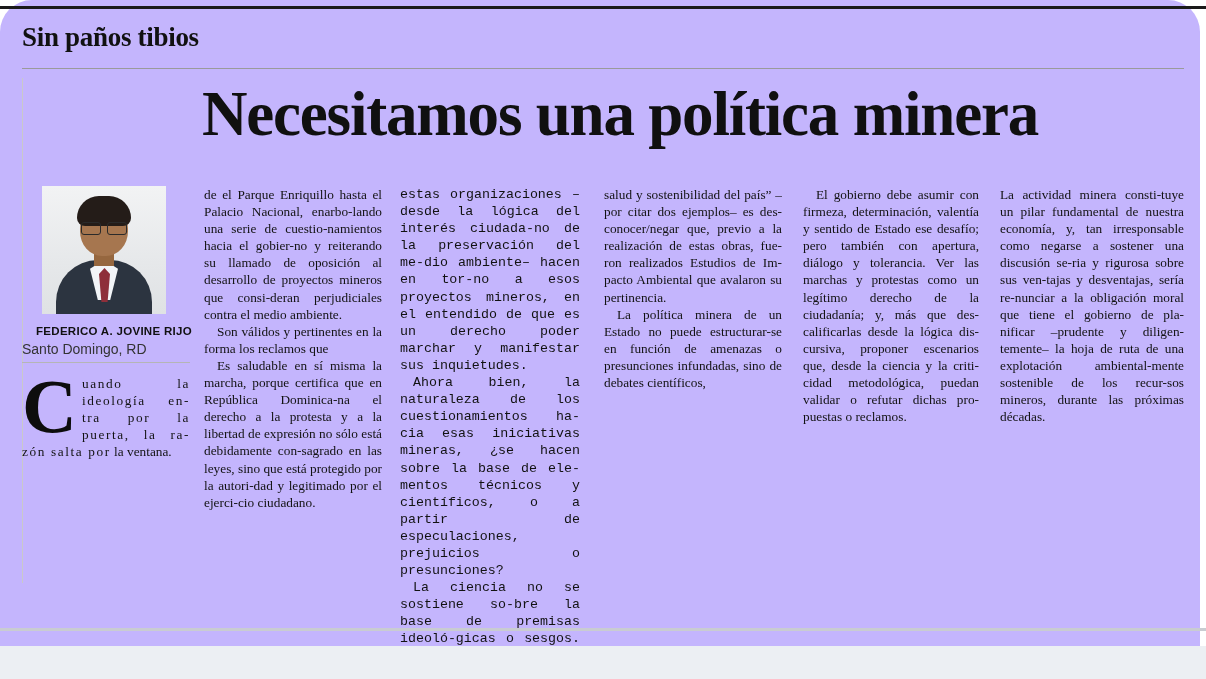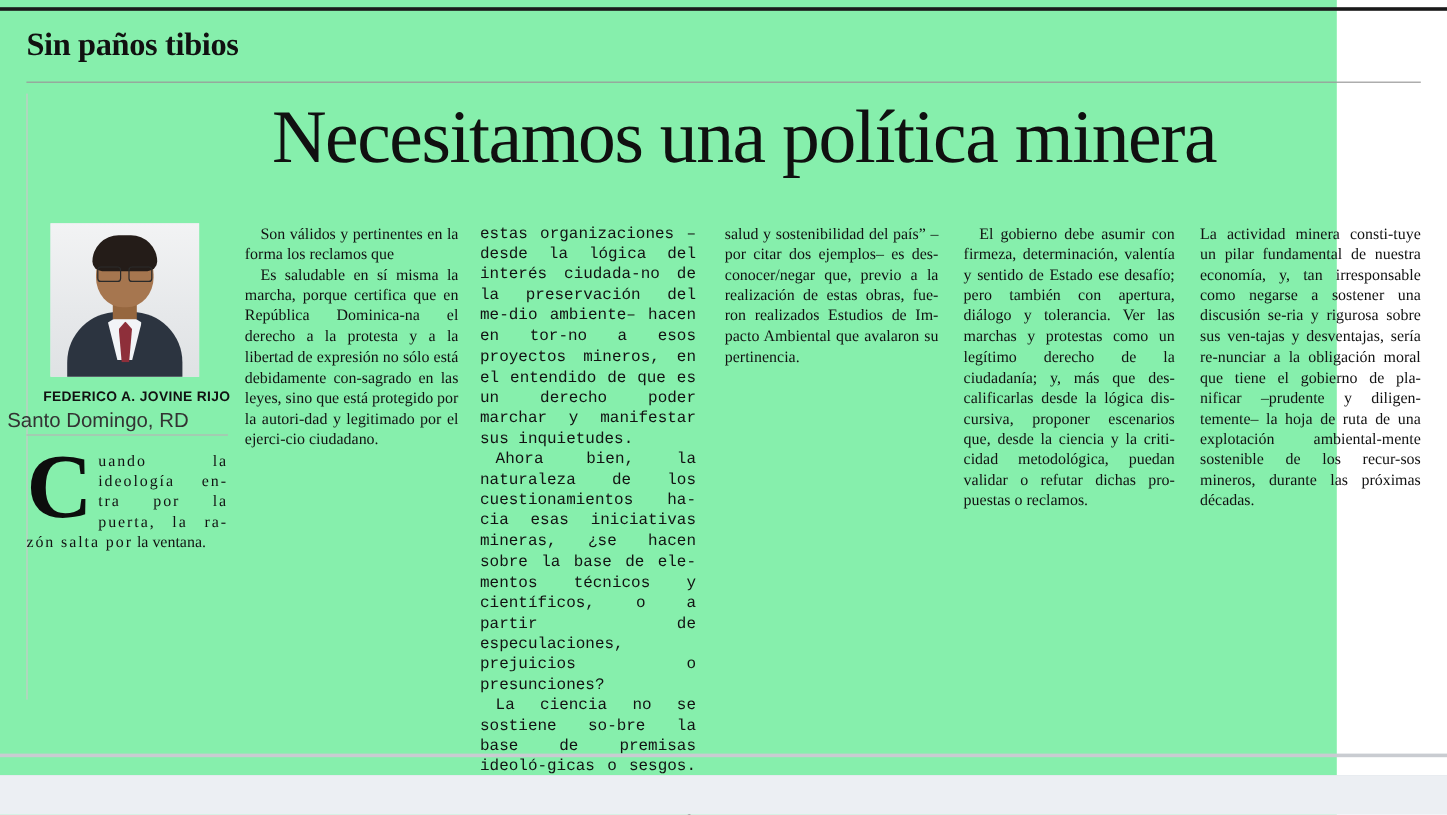--- a/index.html
+++ b/index.html
@@ -10,24 +10,25 @@
   body {
     width: 1206px;
     height: 679px;
     font-family: "Liberation Serif", serif;
     color: #111;
     overflow: hidden;
     position: relative;
   }
   .page {
     position: relative;
-    width: 1114px;
+    width: 1200px;
     height: 679px;
-    background: #86efac;
+    background: #c4b5fd;
     box-sizing: border-box;
+    border-radius: 32px;
   }
   .top-rule {
     position: absolute;
     left: 0; top: 6px;
     width: 1206px;
     height: 3px;
     background: #1a1a1a;
   }
   .kicker {
     position: absolute;
@@ -47,21 +48,21 @@
     height: 1px;
     background: #9a9a9a;
   }
   .headline {
     position: absolute;
     left: 60px;
     top: 78px;
     width: 1120px;
     text-align: center;
     font-family: "Liberation Serif", serif;
-    font-weight: normal;
+    font-weight: bold;
     font-size: 63px;
     line-height: 72px;
     letter-spacing: -1.2px;
     color: #101010;
   }
   .vrule-left {
     position: absolute;
     left: 22px;
     top: 78px;
     width: 1px;
@@ -148,25 +149,25 @@
     width: 170px;
     font-family: "Liberation Sans", sans-serif;
     font-weight: bold;
     font-size: 11.5px;
     letter-spacing: 0.3px;
     color: #111;
     text-align: right;
   }
   .author-loc {
     position: absolute;
-    left: 6px;
+    left: 22px;
     top: 341px;
     width: 170px;
     font-family: "Liberation Sans", sans-serif;
-    font-size: 17px;
+    font-size: 14px;
     color: #333;
   }
   .author-rule {
     position: absolute;
     left: 22px;
     top: 362px;
     width: 168px;
     height: 1px;
     background: #b5b5b5;
   }
@@ -258,32 +259,34 @@
   <div class="author-loc">Santo Domingo, RD</div>
   <div class="author-rule"></div>
 
   <div class="col" id="col1">
     <p class="first">
       <span class="dropcap">C</span><span class="lead-spaced">uando la ideología en-tra por la puerta, la ra-zón salta por</span><span> la ventana.</span>
     </p>
   </div>
 
   <div class="col" id="col2">
+    <p class="first">de el Parque Enriquillo hasta el Palacio Nacional, enarbo-lando una serie de cuestio-namientos hacia el gobier-no y reiterando su llamado de oposición al desarrollo de proyectos mineros que consi-deran perjudiciales contra el medio ambiente.</p>
     <p>Son válidos y pertinentes en la forma los reclamos que</p>
     <p>Es saludable en sí misma la marcha, porque certifica que en República Dominica-na el derecho a la protesta y a la libertad de expresión no sólo está debidamente con-sagrado en las leyes, sino que está protegido por la autori-dad y legitimado por el ejerci-cio ciudadano.</p>
   </div>
 
   <div class="col" id="col3">
     <p class="first">estas organizaciones –desde la lógica del interés ciudada-no de la preservación del me-dio ambiente– hacen en tor-no a esos proyectos mineros, en el entendido de que es un derecho poder marchar y manifestar sus inquietudes.</p>
     <p>Ahora bien, la naturaleza de los cuestionamientos ha-cia esas iniciativas mineras, ¿se hacen sobre la base de ele-mentos técnicos y científicos, o a partir de especulaciones, prejuicios o presunciones?</p>
     <p>La ciencia no se sostiene so-bre la base de premisas ideoló-gicas o sesgos. Decir que Punta Catalina “contamina y mata”, o que la presa de colas de Barrick representa un “peligro para la</p>
   </div>
 
   <div class="col" id="col4">
     <p class="first">salud y sostenibilidad del país” –por citar dos ejemplos– es des-conocer/negar que, previo a la realización de estas obras, fue-ron realizados Estudios de Im-pacto Ambiental que avalaron su pertinencia.</p>
+    <p>La política minera de un Estado no puede estructurar-se en función de amenazas o presunciones infundadas, sino de debates científicos,</p>
   </div>
 
   <div class="col" id="col5">
     <p>El gobierno debe asumir con firmeza, determinación, valentía y sentido de Estado ese desafío; pero también con apertura, diálogo y tolerancia. Ver las marchas y protestas como un legítimo derecho de la ciudadanía; y, más que des-calificarlas desde la lógica dis-cursiva, proponer escenarios que, desde la ciencia y la criti-cidad metodológica, puedan validar o refutar dichas pro-puestas o reclamos.</p>
   </div>
 
   <div class="col" id="col6">
     <p class="first">La actividad minera consti-tuye un pilar fundamental de nuestra economía, y, tan irresponsable como negarse a sostener una discusión se-ria y rigurosa sobre sus ven-tajas y desventajas, sería re-nunciar a la obligación moral que tiene el gobierno de pla-nificar –prudente y diligen-temente– la hoja de ruta de una explotación ambiental-mente sostenible de los recur-sos mineros, durante las próximas décadas.</p>
   </div>
 

